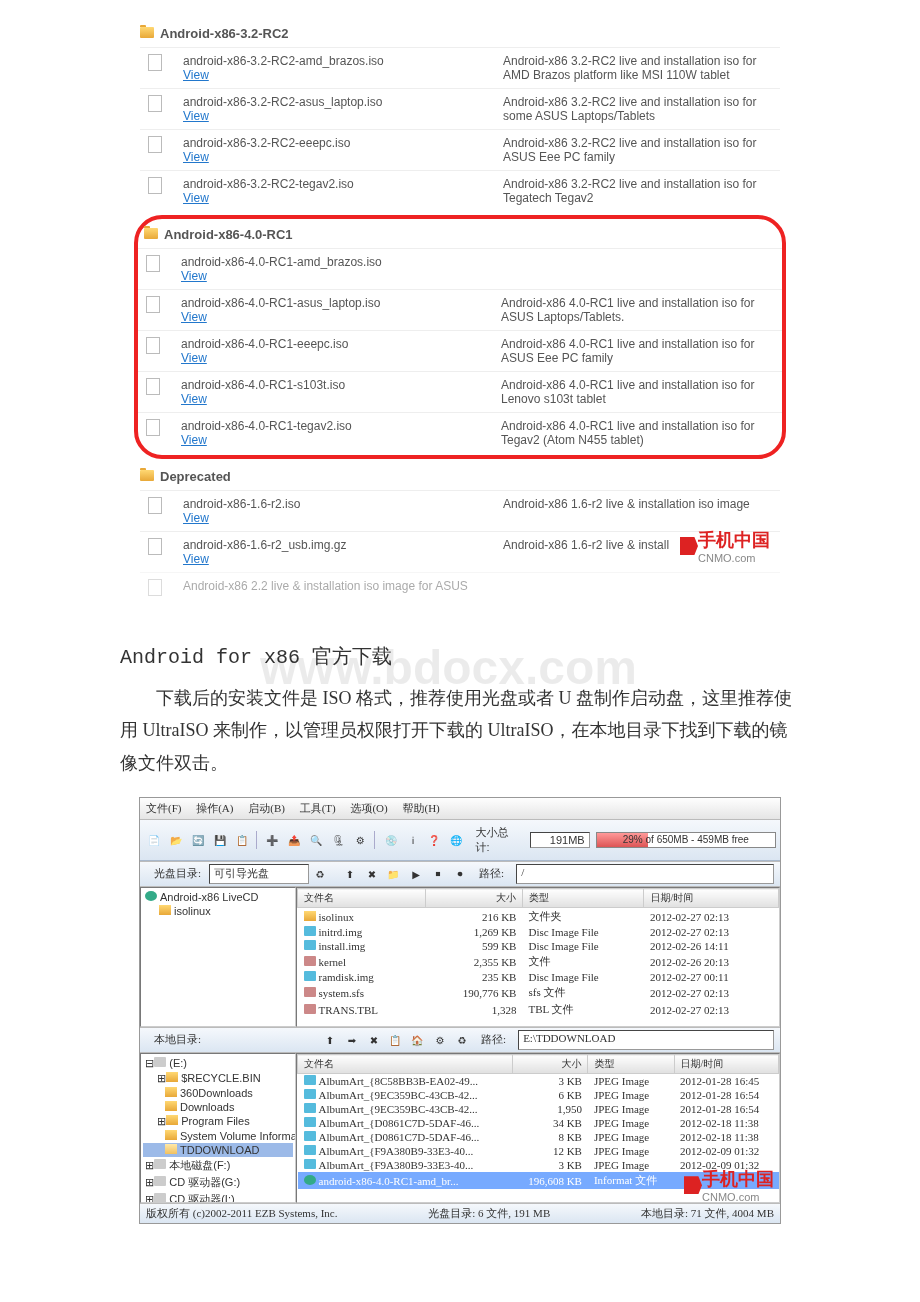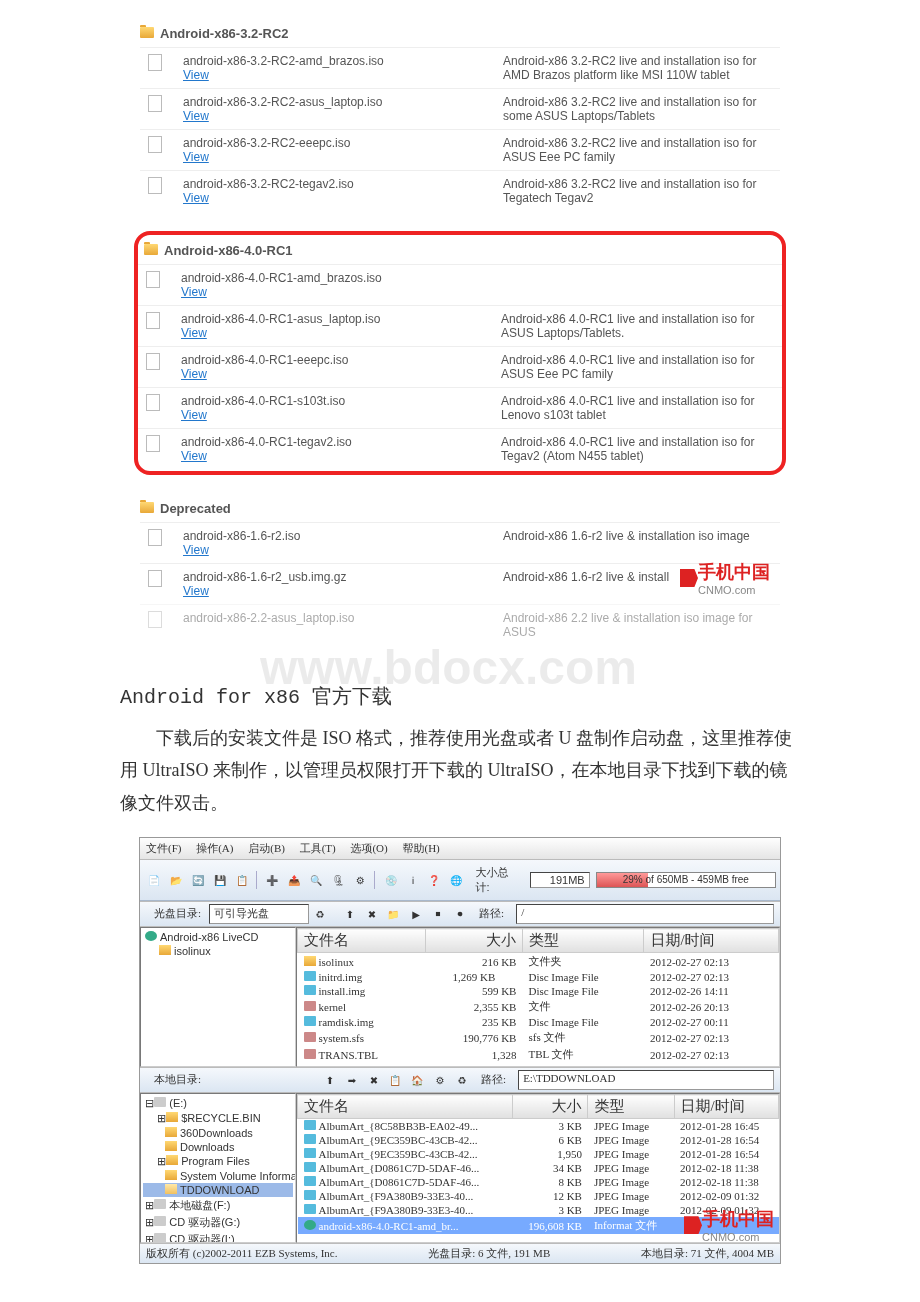--- a/index.html
+++ b/index.html
@@ -8,42 +8,42 @@
 .folder-icon{width:14px;height:11px;background:linear-gradient(#ffd873,#e8a838);border-radius:1px;display:inline-block;margin-right:6px;position:relative}
 .folder-icon::before{content:'';position:absolute;top:-2px;left:0;width:6px;height:2px;background:#e8a838;border-radius:1px 1px 0 0}
 .file-icon{width:12px;height:15px;background:#fff;border:1px solid #bbb;display:inline-block;position:relative}
 .sec-head{padding:6px 0;font-weight:bold;font-size:13px;color:#555}
 .row{display:flex;border-top:1px solid #eee;padding:6px 0}
 .col-icon{width:35px;padding-left:8px}
 .col-name{width:320px}
 .col-desc{flex:1;color:#555}
 .fn{color:#555}
 .vw{color:#27c;text-decoration:underline;cursor:pointer}
-.highlight-box{border:4px solid #e22;border-radius:16px;padding:2px 0;margin:20px -6px}
+.highlight-box{border:4px solid #e22;border-radius:28px;padding:2px 0;margin:4px -6px}
 .caption{font-size:20px;font-family:Liberation Mono, monospace;margin:18px 0 12px 0}
 .para{font-size:18px;font-family:Liberation Serif, serif;line-height:1.8;text-indent:2em;margin-bottom:18px}
 .watermark{position:absolute;font-size:48px;color:rgba(0,0,0,0.08);font-weight:bold;font-family:Arial}
 .logo{position:absolute;right:10px;display:flex;align-items:center}
 .logo-f{width:18px;height:18px;background:#d22;display:inline-block;clip-path:polygon(0 0,80% 0,100% 50%,80% 100%,0 100%)}
 .logo-t{color:#d22;font-weight:bold;font-size:18px;font-family:SimHei}
 .logo-s{color:#888;font-size:11px;font-family:Arial}
 .ui-app{border:1px solid #999;margin:12px auto;width:640px;font-size:11px;background:#eef}
 .menu-bar{background:linear-gradient(#fefefe,#e5e5e5);padding:3px 6px;border-bottom:1px solid #bbb;font-family:SimSun}
 .menu-bar span{margin-right:12px;cursor:default}
 .toolbar{background:linear-gradient(#f5f8fc,#dbe6f2);padding:3px 4px;border-bottom:1px solid #a8b8cc;display:flex;align-items:center}
 .tb-btn{width:18px;height:18px;margin:0 1px;border:1px solid transparent;display:inline-flex;align-items:center;justify-content:center;font-size:10px}
 .tb-sep{width:2px;height:18px;border-left:1px solid #aac;margin:0 3px}
 .stat-bar{background:linear-gradient(#f5f8fc,#dbe6f2);padding:2px 6px;display:flex;font-family:SimSun;border-top:1px solid #bbb;border-bottom:1px solid #bbb}
 .stat-lbl{padding:2px 8px}
 .stat-box{background:#fff;border:1px inset #999;padding:1px 4px}
 .split{display:flex;height:140px}
 .tree-pane{width:150px;background:#fff;border:1px inset #ccc;overflow:auto;padding:2px}
 .list-pane{flex:1;background:#fff;border:1px inset #ccc;overflow:auto}
 .tbl{width:100%;border-collapse:collapse;font-family:SimSun}
-.tbl th{background:linear-gradient(#fefefe,#e0e0e0);border:1px solid #ccc;padding:2px 6px;font-weight:normal;text-align:left;font-size:15px}
+.tbl th{background:linear-gradient(#fefefe,#e0e0e0);border:1px solid #ccc;padding:2px 6px;font-weight:normal;text-align:left;font-size:10px}
 .tbl td{padding:1px 6px;white-space:nowrap}
 .tree-item{padding:1px 2px;white-space:nowrap}
 .tree-item.sel{background:#9cbaE8}
 .fic{width:12px;height:10px;display:inline-block;margin-right:3px}
 .fic.fold{background:linear-gradient(#ffd873,#e8a838)}
 .fic.fold-o{background:linear-gradient(#ffe9a8,#f0c060)}
 .fic.drv{background:#ccc;border-radius:1px}
 .fic.img{background:#5bd;border-radius:1px}
 .fic.dat{background:#c88;border-radius:1px}
 .fic.iso{background:#3a8;border-radius:50%}
@@ -126,23 +126,20 @@
   <div class="logo" style="top:-4px">
           <span class="logo-f"></span>
           <div>
             <div class="logo-t">手机中国</div>
             <div class="logo-s">CNMO.com</div>
           </div>
         </div>
 </div>
 <div class="row" style="opacity:0.5">
         <div class="col-icon"><span class="file-icon"></span></div>
-        <div class="col-name">
-          <div class="fn">android-x86-2.2-asus_laptop.iso</div>
-        </div>
         <div class="col-desc">Android-x86 2.2 live &amp; installation iso image for ASUS</div>
       </div>
 
 <div class="watermark" style="top:640px;left:260px">www.bdocx.com</div>
 
 </div>
 
 <div style="padding:0 120px">
 <div class="caption">Android for x86 官方下载</div>
 <div class="para">下载后的安装文件是 ISO 格式，推荐使用光盘或者 U 盘制作启动盘，这里推荐使用 UltraISO 来制作，以管理员权限打开下载的 UltraISO，在本地目录下找到下载的镜像文件双击。</div>
@@ -215,21 +212,21 @@
               </thead>
               <tbody id="rows1">
                 <tr>
                   <td><span class="fic fold"></span>isolinux</td>
                   <td style="text-align:right">216 KB</td>
                   <td>文件夹</td>
                   <td>2012-02-27 02:13</td>
                 </tr>
                 <tr>
                   <td><span class="fic img"></span>initrd.img</td>
-                  <td style="text-align:center">1,269 KB</td>
+                  <td style="text-align:right">1,269 KB</td>
                   <td>Disc Image File</td>
                   <td>2012-02-27 02:13</td>
                 </tr>
                 <tr>
                   <td><span class="fic img"></span>install.img</td>
                   <td style="text-align:right">599 KB</td>
                   <td>Disc Image File</td>
                   <td>2012-02-26 14:11</td>
                 </tr>
                 <tr>

